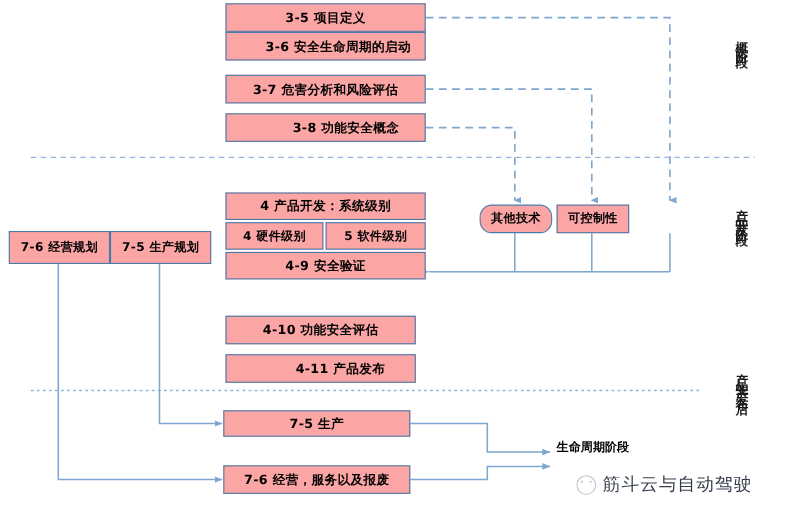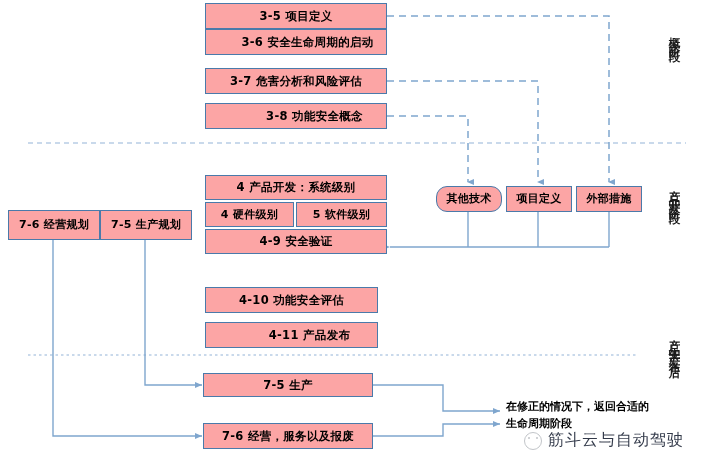--- a/index.html
+++ b/index.html
@@ -172,45 +172,41 @@
 
   <div class="node" style="left:205px; top:322px; width:173px; height:26px;padding-left:36px;">
     <span>4-11  产品发布</span>
   </div>
 
   <div class="node small" style="left:436px; top:186px; width:66px; height:26px;border-radius:11px;">
     <span>其他技术</span>
   </div>
 
   <div class="node small" style="left:506px; top:186px; width:66px; height:26px;">
-    <span>项目定义</span>
-  </div>
-
-  <div class="node small" style="left:576px; top:186px; width:66px; height:26px;">
-    <span>外部措施</span>
-  </div>
+    <span>可控制性</span>
+  </div>
+
 
   <div class="node small" style="left:8px; top:210px; width:92px; height:30px;">
     <span>7-6  经营规划</span>
   </div>
 
   <div class="node small" style="left:100px; top:210px; width:92px; height:30px;">
     <span>7-5  生产规划</span>
   </div>
 
   <div class="node" style="left:203px; top:373px; width:170px; height:24px;">
     <span>7-5  生产</span>
   </div>
 
   <div class="node" style="left:203px; top:423px; width:170px; height:26px;">
     <span>7-6  经营，服务以及报废</span>
   </div>
 
   <div class="note" style="left:506px; top:398px; width:170px;">
-    <div>在修正的情况下，返回合适的</div>
     <div>生命周期阶段</div>
   </div>
 
   <div class="phase-label" style="left:668px; top:28px;">概念阶段</div>
 
   <div class="phase-label" style="left:668px; top:181px;">产品开发阶段</div>
 
   <div class="phase-label" style="left:668px; top:330px;">产品生产发布后</div>
 
   <div class="wm-smiley" style="left:524px; top:432px;"></div>

